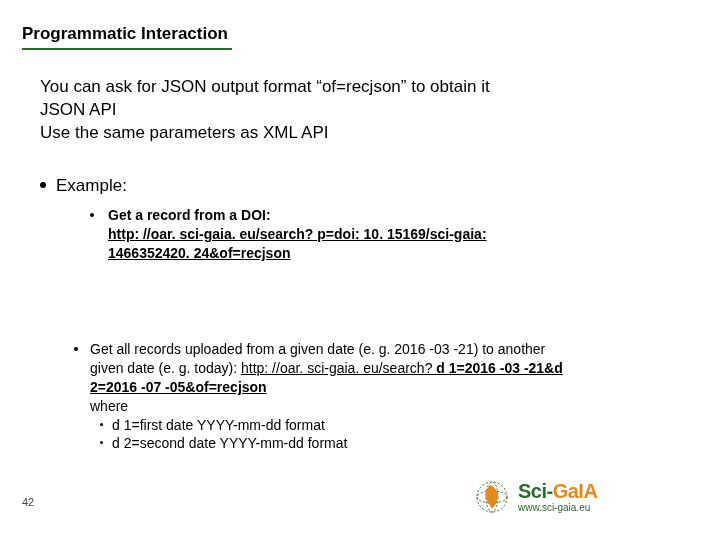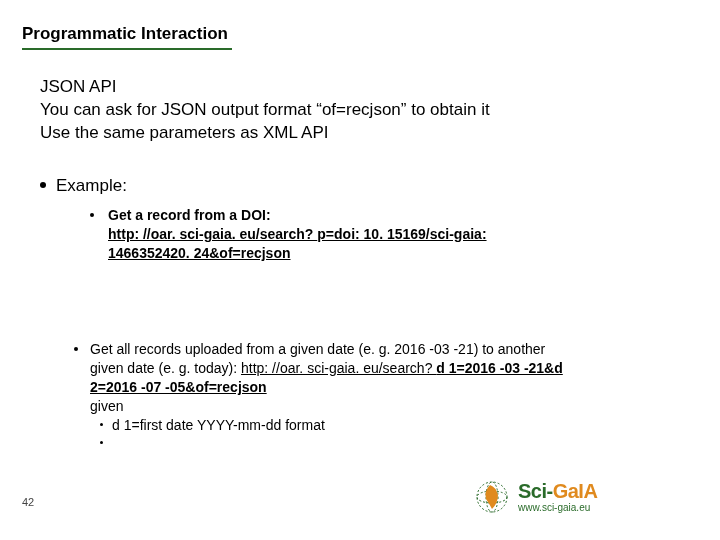--- a/index.html
+++ b/index.html
@@ -159,45 +159,46 @@
   }
 </style>
 </head>
 <body>
 <div class="slide">
 
 <div class="title">Programmatic Interaction</div>
 <div class="title-underline"></div>
 
 <div class="intro">
+  <div>You can ask for JSON output format “of=recjson” to obtain it</div>
   <div>JSON API</div>
-  <div>You can ask for JSON output format “of=recjson” to obtain it</div>
   <div>Use the same parameters as XML API</div>
 </div>
 
 <div class="example-heading">
   <span class="bullet"></span><span>Example:</span>
 </div>
 
 <div class="sub1">
   <span class="bullet"></span>
   <span>Get a record from a DOI:</span><br>
   <span class="link">http: //oar. sci-gaia. eu/search? </span><span class="link" style="font-weight:bold">p=doi: 10. 15169/sci-gaia: 1466352420. 24&amp;of=recjson</span>
 </div>
 
 <div class="sub2">
   <span class="bullet"></span>
   <span>Get all records uploaded from a given date (e. g. 2016 -03 -21) to another given date (e. g. today): </span><span class="link">http: //oar. sci-gaia. eu/search? </span><span class="link" style="font-weight:bold">d 1=2016 -03 -21&amp;d 2=2016 -07 -05&amp;of=recjson</span>
-  <div class="where">given</div>
+  <div class="where">where</div>
   <div class="sub3">
     <span class="bullet"></span>
     <span>d 1=first date YYYY-mm-dd format</span>
   </div>
   <div class="sub3">
     <span class="bullet"></span>
+    <span>d 2=second date YYYY-mm-dd format</span>
   </div>
 </div>
 
 <div class="pagenum">42</div>
 
 <div class="logo">
   <div class="logo-globe">
     <svg viewBox="0 0 40 40" width="40" height="40">
       <circle cx="20" cy="20" r="15" fill="none" stroke="#2a6b2a" stroke-width="1" stroke-dasharray="2 2"></circle>
       <ellipse cx="20" cy="20" rx="15" ry="6" fill="none" stroke="#2a6b2a" stroke-width="1" stroke-dasharray="2 2"></ellipse>

